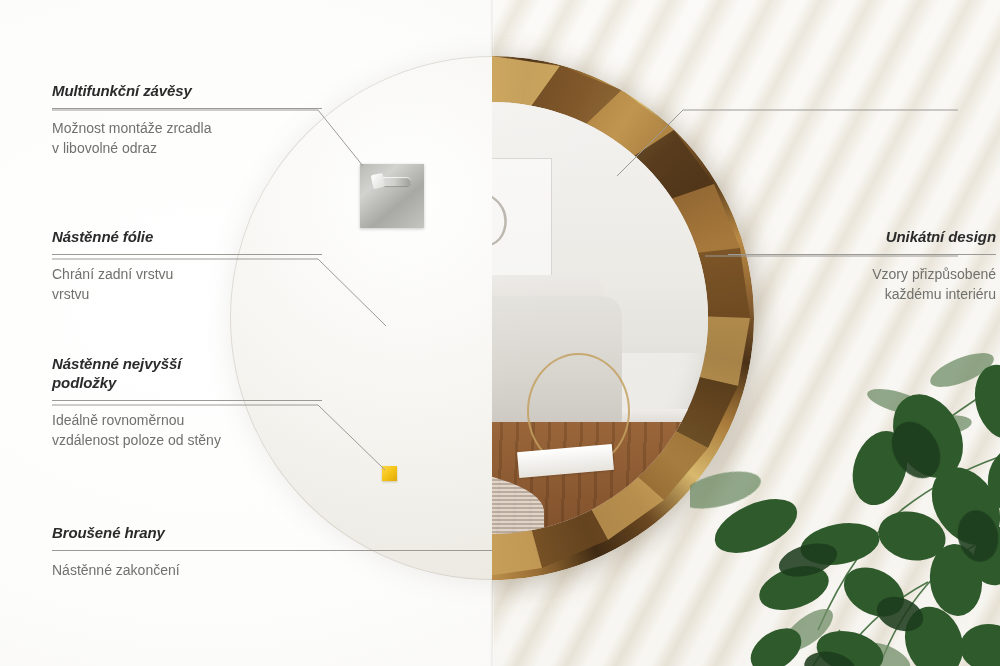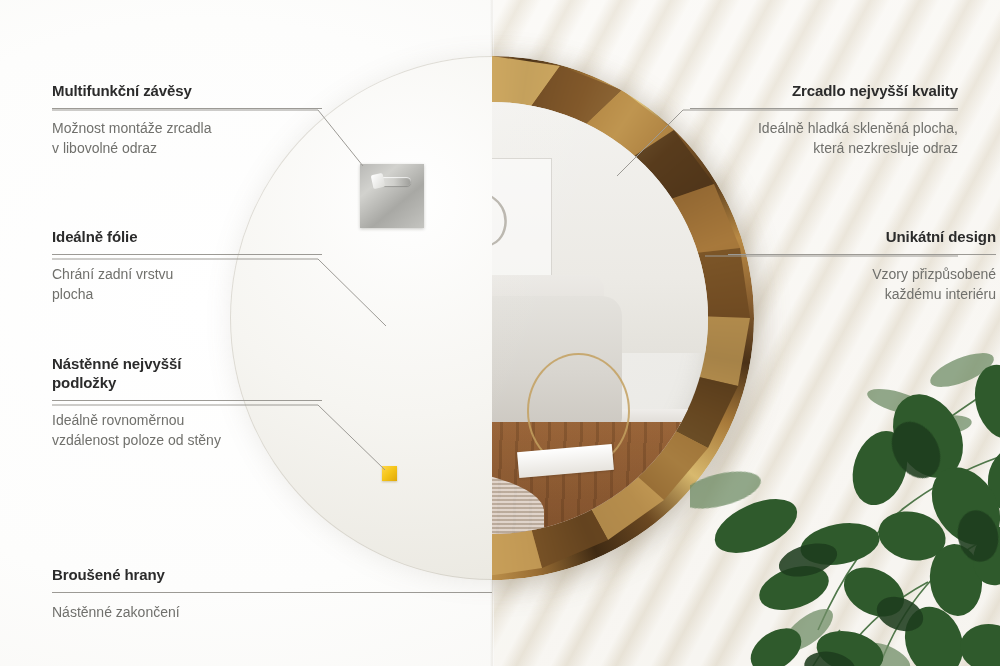--- a/index.html
+++ b/index.html
@@ -133,21 +133,21 @@
     background:linear-gradient(118deg,rgba(255,255,255,0.50) 0%,rgba(255,255,255,0.06) 38%,rgba(255,255,255,0.00) 62%);}
 
   
   .foliage{position:absolute;left:690px;top:330px;width:330px;height:346px;pointer-events:none;}
   .foliage svg{width:100%;height:100%;display:block;}
 
   
   .callout{position:absolute;}
   .co-title{
     font-size:15px;font-weight:bold;color:#2b2b2b;letter-spacing:-0.1px;
-    line-height:1.25;margin:0 0 7px 0;
+    line-height:1.25;margin:0 0 7px 0;font-style:italic;
   }
   .co-rule{height:1px;background:#9c9a95;margin:0 0 9px 0;}
   .co-body{font-size:14px;color:#70706c;line-height:1.45;margin:0;font-weight:normal;}
   .align-right{text-align:right;}
 
   .leader{position:absolute;pointer-events:none;overflow:visible;}
   .leader line{stroke:#9c9a95;stroke-width:1;}
 </style>
 </head>
 <body>
@@ -276,25 +276,25 @@
       <div>Možnost montáže zrcadla</div>
       <div>v libovolné odraz</div>
     </div>
   </div>
   <svg class="leader" style="left:0;top:0;width:1000px;height:666px;">
     <line x1="52" y1="110" x2="318" y2="110"></line>
     <line x1="318" y1="110" x2="363" y2="166"></line>
   </svg>
 
   <div class="callout" style="left:52px;top:228px;width:270px;">
-    <div class="co-title">Ideálně fólie</div>
+    <div class="co-title">Nástěnné fólie</div>
     <div class="co-rule"></div>
     <div class="co-body">
       <div>Chrání zadní vrstvu</div>
-      <div>plocha</div>
+      <div>vrstvu</div>
     </div>
   </div>
   <svg class="leader" style="left:0;top:0;width:1000px;height:666px;">
     <line x1="52" y1="259" x2="318" y2="259"></line>
     <line x1="318" y1="259" x2="386" y2="326"></line>
   </svg>
 
   <div class="callout" style="left:52px;top:355px;width:270px;">
     <div class="co-title">
       <div>Nástěnné nejvyšší</div>
@@ -304,36 +304,28 @@
     <div class="co-body">
       <div>Ideálně rovnoměrnou</div>
       <div>vzdálenost poloze od stěny</div>
     </div>
   </div>
   <svg class="leader" style="left:0;top:0;width:1000px;height:666px;">
     <line x1="52" y1="405" x2="318" y2="405"></line>
     <line x1="318" y1="405" x2="385" y2="470"></line>
   </svg>
 
-  <div class="callout" style="left:52px;top:524px;width:440px;margin-top:42px;">
+  <div class="callout" style="left:52px;top:524px;width:440px;">
     <div class="co-title">Broušené hrany</div>
     <div class="co-rule"></div>
     <div class="co-body">
       <div>Nástěnné zakončení</div>
     </div>
   </div>
 
-  <div class="callout align-right" style="left:690px;top:82px;width:268px;">
-    <div class="co-title">Zrcadlo nejvyšší kvality</div>
-    <div class="co-rule"></div>
-    <div class="co-body">
-      <div>Ideálně hladká skleněná plocha,</div>
-      <div>která nezkresluje odraz</div>
-    </div>
-  </div>
   <svg class="leader" style="left:0;top:0;width:1000px;height:666px;">
     <line x1="958" y1="110" x2="683" y2="110"></line>
     <line x1="683" y1="110" x2="617" y2="176"></line>
   </svg>
 
   <div class="callout align-right" style="left:728px;top:228px;width:268px;">
     <div class="co-title">Unikátní design</div>
     <div class="co-rule"></div>
     <div class="co-body">
       <div>Vzory přizpůsobené</div>

